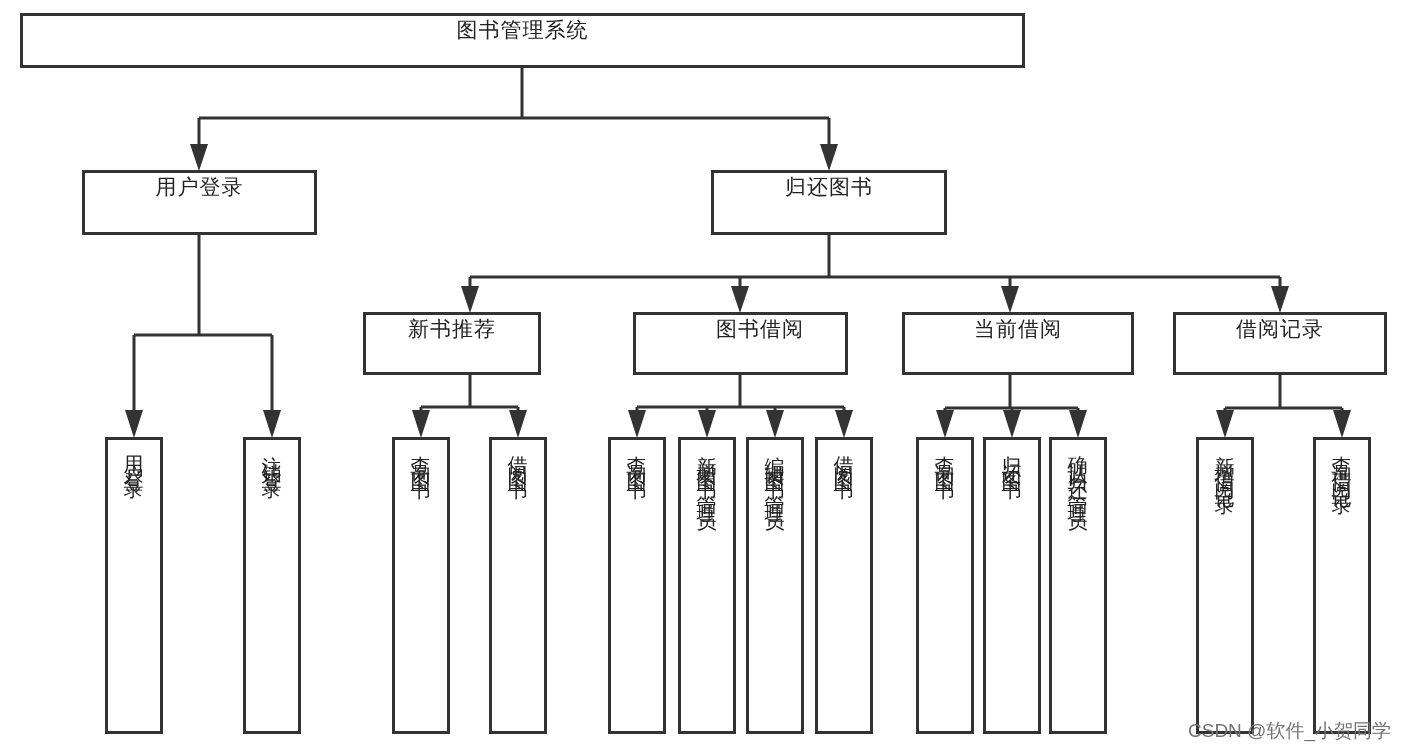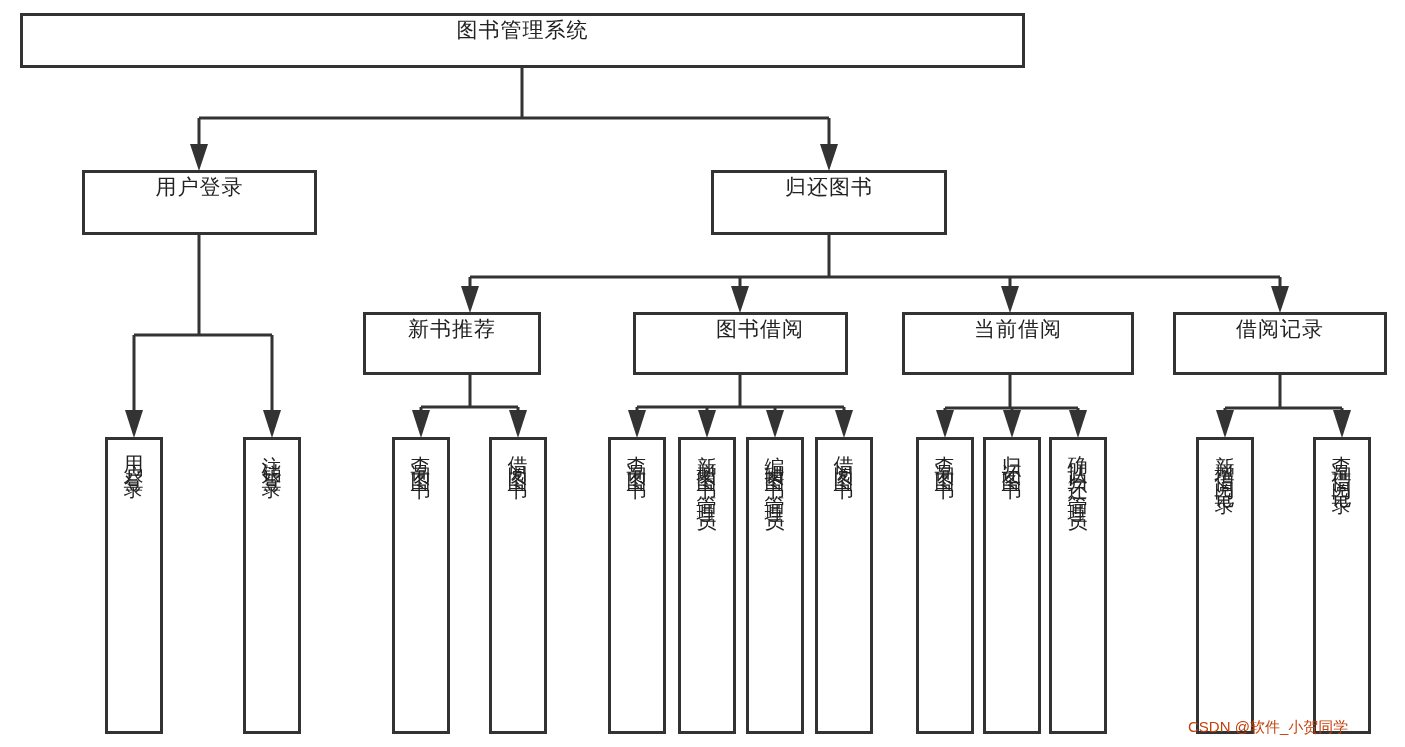--- a/index.html
+++ b/index.html
@@ -43,22 +43,22 @@
     text-orientation: mixed;
     font-size: 20px;
     line-height: 1;
     letter-spacing: 8px;
     color: #222222;
   }
   .watermark {
     position: absolute;
     left: 1188px;
     top: 718px;
-    font-size: 15px;
-    color: #c2410c;
+    font-size: 19px;
+    color: #737373;
     white-space: nowrap;
     z-index: 3;
   }
   
   #n-root        { left: 20px;   top: 13px;  width: 1005px; height: 55px; }
   #n-user-login  { left: 82px;   top: 170px; width: 235px;  height: 65px; }
   #n-book-mgmt   { left: 711px;  top: 170px; width: 236px;  height: 65px; }
   #n-new-rec     { left: 363px;  top: 312px; width: 178px;  height: 63px; }
   #n-borrow      { left: 633px;  top: 312px; width: 215px;  height: 63px; padding-left: 39px; }
   #n-current     { left: 902px;  top: 312px; width: 232px;  height: 63px; }

